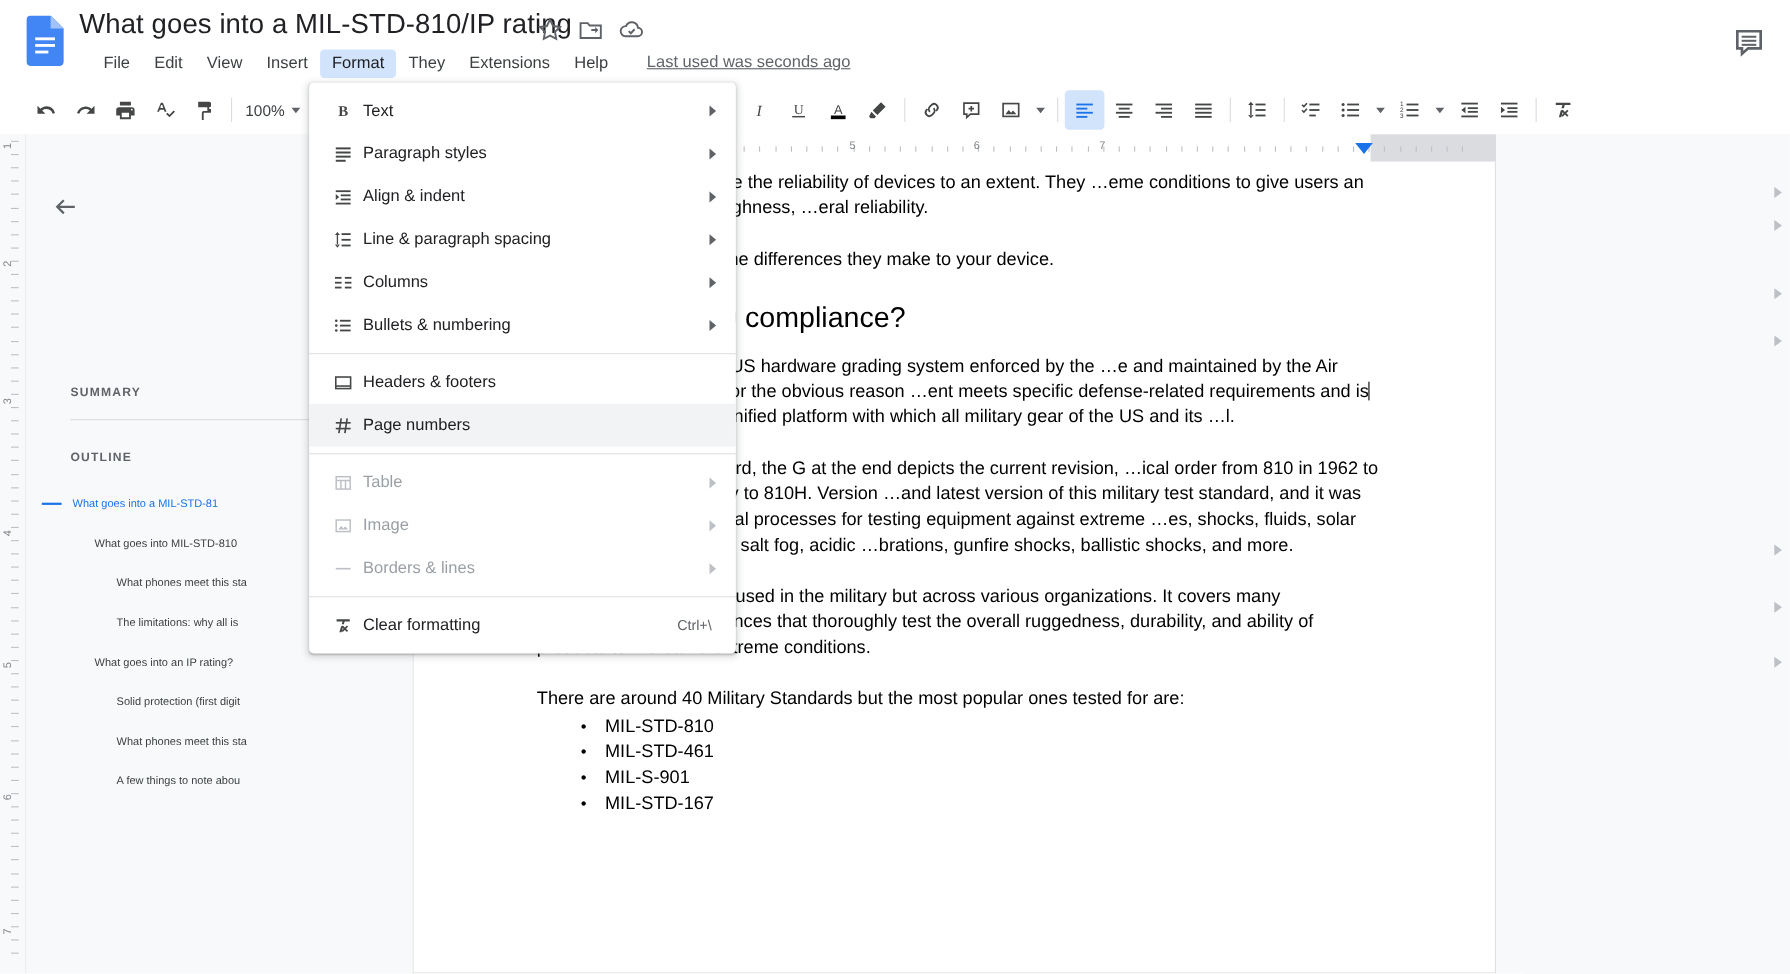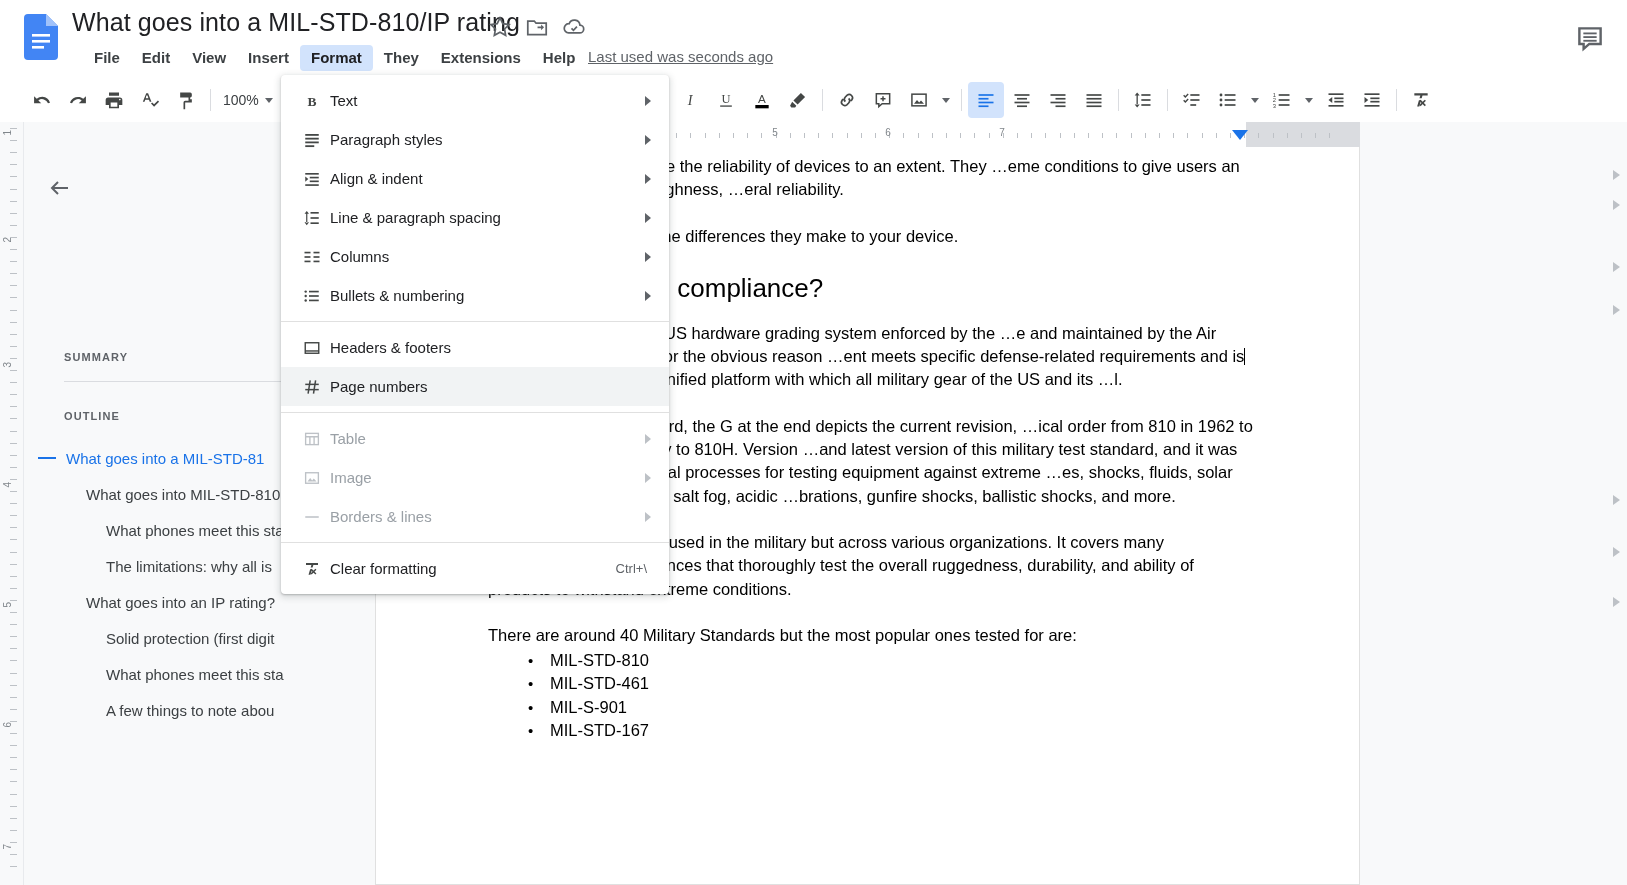--- a/index.html
+++ b/index.html
@@ -21,21 +21,21 @@
     position:absolute; left:72px; top:8px;
     font-size:25px; color:#202124; white-space:nowrap;
     letter-spacing:0.1px;
   }
   .title-icon { position:absolute; top:14px; width:26px; height:26px; cursor:pointer; }
   .title-icon svg { display:block; }
   #star-ic  { left:487px; }
   #move-ic  { left:524px; }
   #cloud-ic { left:561px; }
 
-  .menubar { position:absolute; left:83px; top:45px; height:26px; display:flex; align-items:center;font-weight:bold; }
+  .menubar { position:absolute; left:83px; top:45px; height:26px; display:flex; align-items:center; }
   .menu-item {
     font-size:15px; color:#3c4043; padding:3px 11px; border-radius:4px;
     cursor:pointer; white-space:nowrap; line-height:20px;
   }
   .menu-item.active { background:#d2e3fc; color:#202124; }
   .last-edit {
     position:absolute; left:588px; top:48px;
     font-size:15px; color:#5f6368; text-decoration:underline; cursor:pointer; white-space:nowrap;
   }
   .comment-history { position:absolute; right:20px; top:22px; width:34px; height:34px; cursor:pointer; }
@@ -70,21 +70,21 @@
                 display:flex; align-items:center; justify-content:center; border-radius:50%; }
   .sec-label { position:absolute; left:40px; font-size:11px; letter-spacing:1.1px; color:#5f6368; font-weight:bold; }
   #summary-label { top:229px; }
   #outline-label { top:288px; }
   .sec-divider { position:absolute; left:40px; top:259px; width:300px; height:1px; background:#dadce0; }
 
   .outline-list { position:absolute; left:0; top:318px; width:351px; }
   .outline-row { position:relative; height:36px; display:flex; align-items:center; cursor:pointer; }
   .outline-row .dash { position:absolute; left:14px; width:18px; height:2px; background:#1a73e8; }
   .outline-row .otext {
-    font-size:15px; color:#3c4043; white-space:nowrap; overflow:hidden;
+    font-size:10px; color:#3c4043; white-space:nowrap; overflow:hidden;
     display:block; width:330px;
   }
   .outline-row.lvl0 .otext { padding-left:42px; color:#1a73e8; }
   .outline-row.lvl1 .otext { padding-left:62px; }
   .outline-row.lvl2 .otext { padding-left:82px; }
 
   
   .page-area { position:absolute; left:375px; top:0; width:1252px; height:763px; background:#f8f9fa; overflow:hidden; }
   .hruler { position:absolute; left:0; top:0; width:1252px; height:25px; background:#f8f9fa; }
   .hruler .margin { position:absolute; top:0; height:25px; background:#dadce0; }

